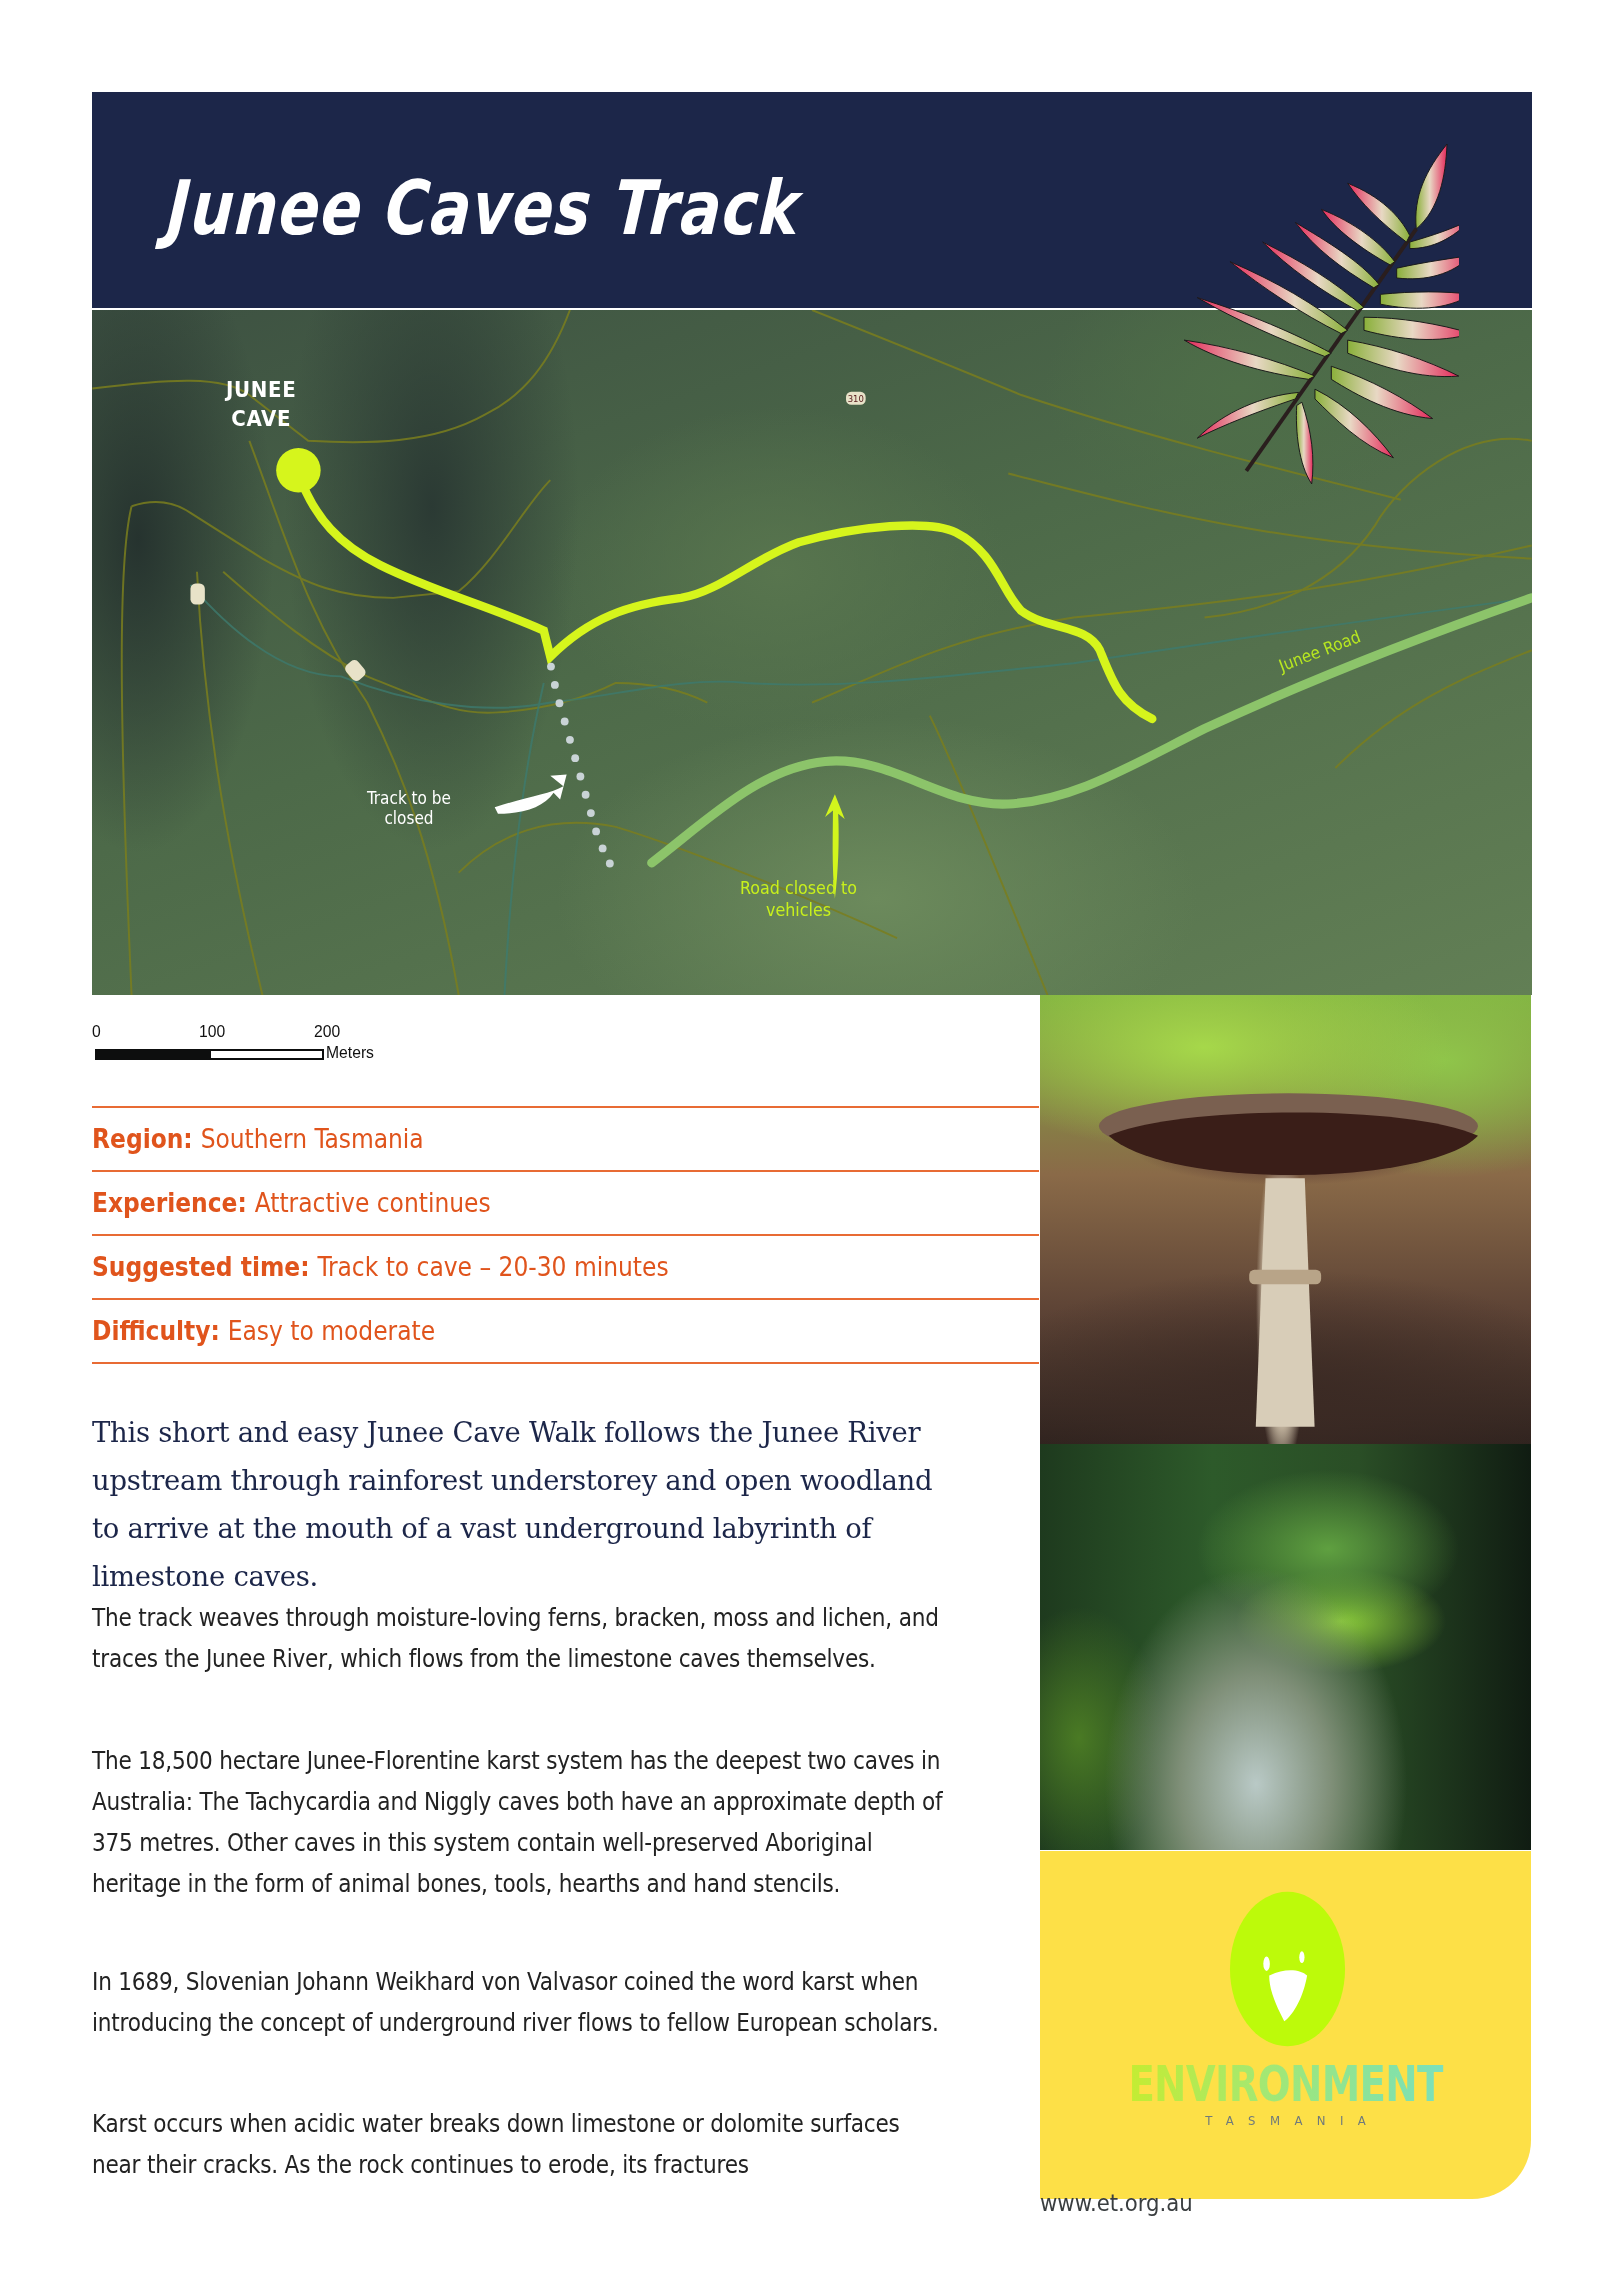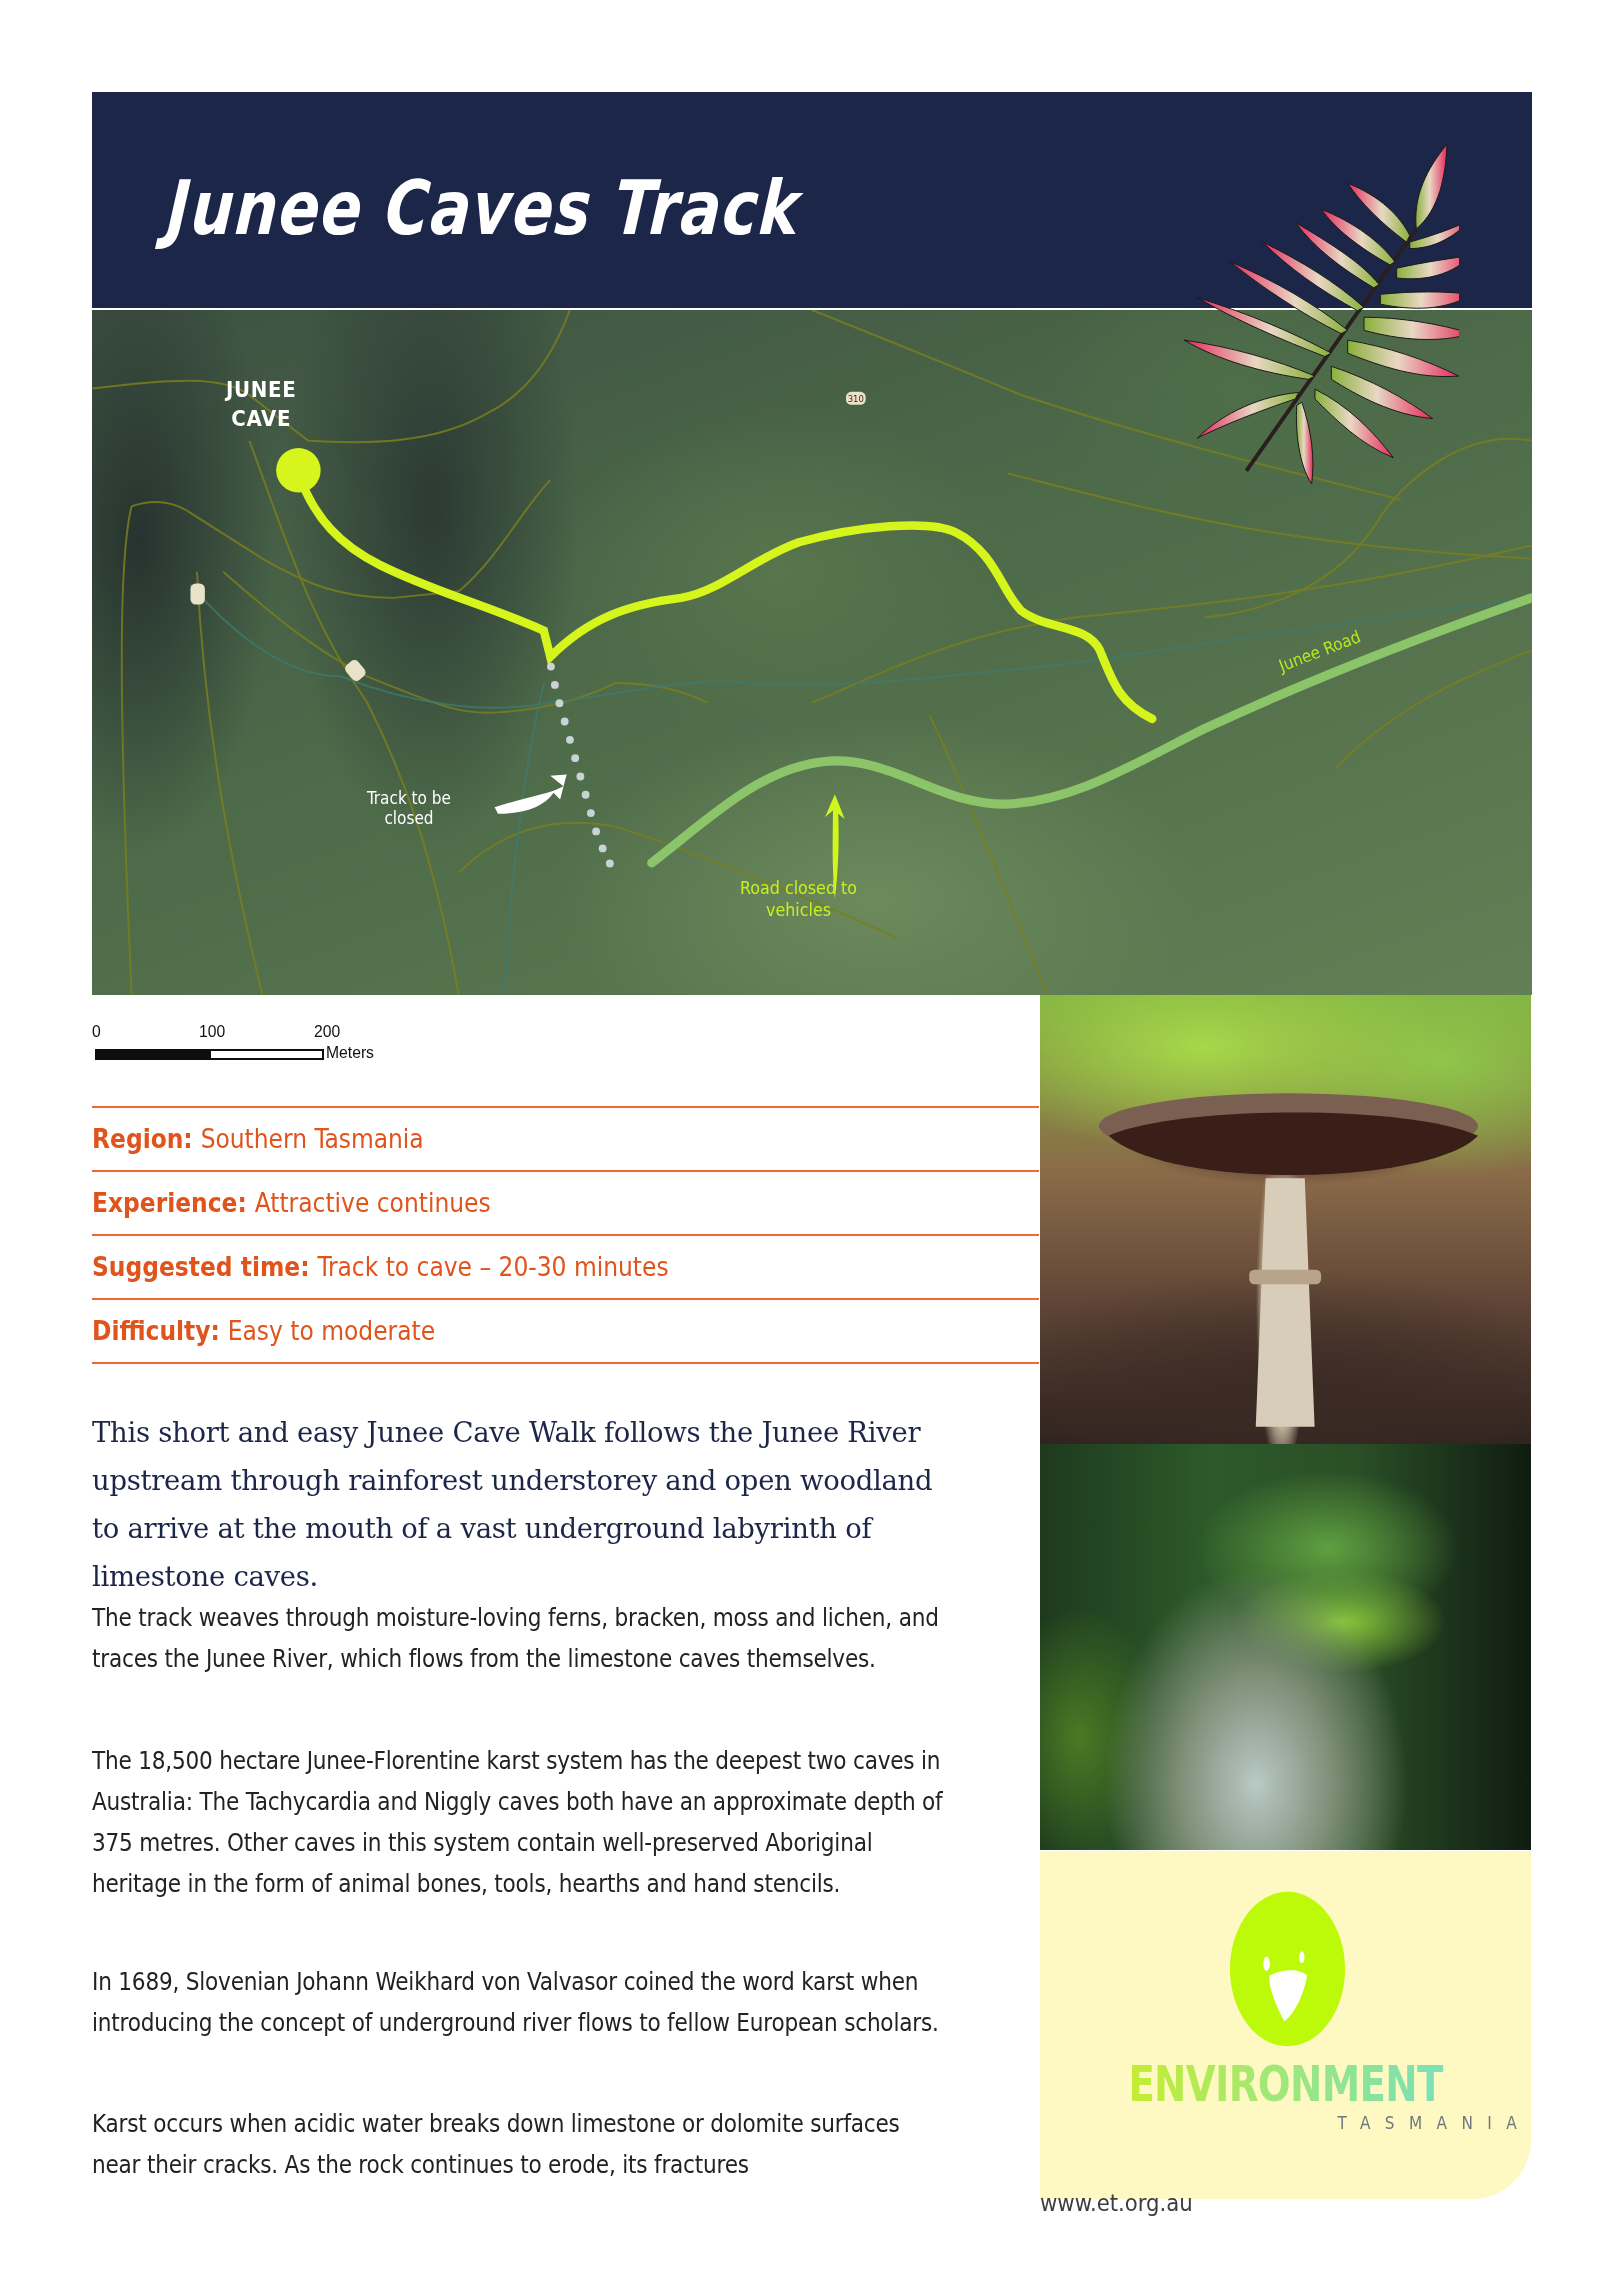--- a/index.html
+++ b/index.html
@@ -84,34 +84,34 @@
     background:
       radial-gradient(ellipse 151px 216px at 216px 340px, #b9c9c6 0%, #7f8f78 50%, rgba(90,100,70,0) 100%),
       radial-gradient(ellipse 131px 79px at 288px 105px, #5fa040 0%, rgba(95,160,64,0) 100%),
       radial-gradient(ellipse 105px 52px at 301px 177px, #8ccb3a 0%, rgba(140,203,58,0) 100%),
       radial-gradient(ellipse 85px 131px at 39px 294px, #4a7a24 0%, rgba(74,122,36,0) 100%),
       linear-gradient(90deg, #1e3a1e 0%, #2d5a2a 35%, #2a4e26 65%, #101c12 100%);
     overflow: hidden;
   }
   .logo-panel {
     position: absolute; left: 1040px; top: 1851px; width: 491px; height: 348px;
-    background: #fef9c3; border-bottom-right-radius: 59px;
+    background: #fde047; border-bottom-right-radius: 59px;
   }
   .logo-bird { position: absolute; left: 182px; top: 33px; width: 131px; height: 170px; }
   .logo-word {
     position: absolute; left: 0; width: 100%; top: 208px; text-align: center;
     font-family: "DejaVu Sans Condensed", "DejaVu Sans", sans-serif; font-weight: bold;
     font-size: 43px; letter-spacing: -0.7px;
     background: linear-gradient(90deg, #d6ee12 0%, #c2ec36 20%, #a4e872 45%, #86e2a2 70%, #6ddde0 100%);
     -webkit-background-clip: text; background-clip: text; color: transparent;
     transform: scaleY(1.15);
   }
   .logo-sub {
-    position: absolute; left: 0; width: 100%; top: 262px; text-align: right;
-    font-size: 17px; letter-spacing: 14.4px; color: #6f7a7c; padding-left: 14.4px;
+    position: absolute; left: 0; width: 100%; top: 262px; text-align: center;
+    font-size: 13px; letter-spacing: 14.4px; color: #6f7a7c; padding-left: 14.4px;
   }
   .logo-url {
     position: absolute; left: 0; width: 100%; top: 291px; text-align: left;
     font-size: 23.6px; color: #3a3e40; margin-top: 47px;
   }
 </style>
 </head>
 <body>
 
 <div class="header">

